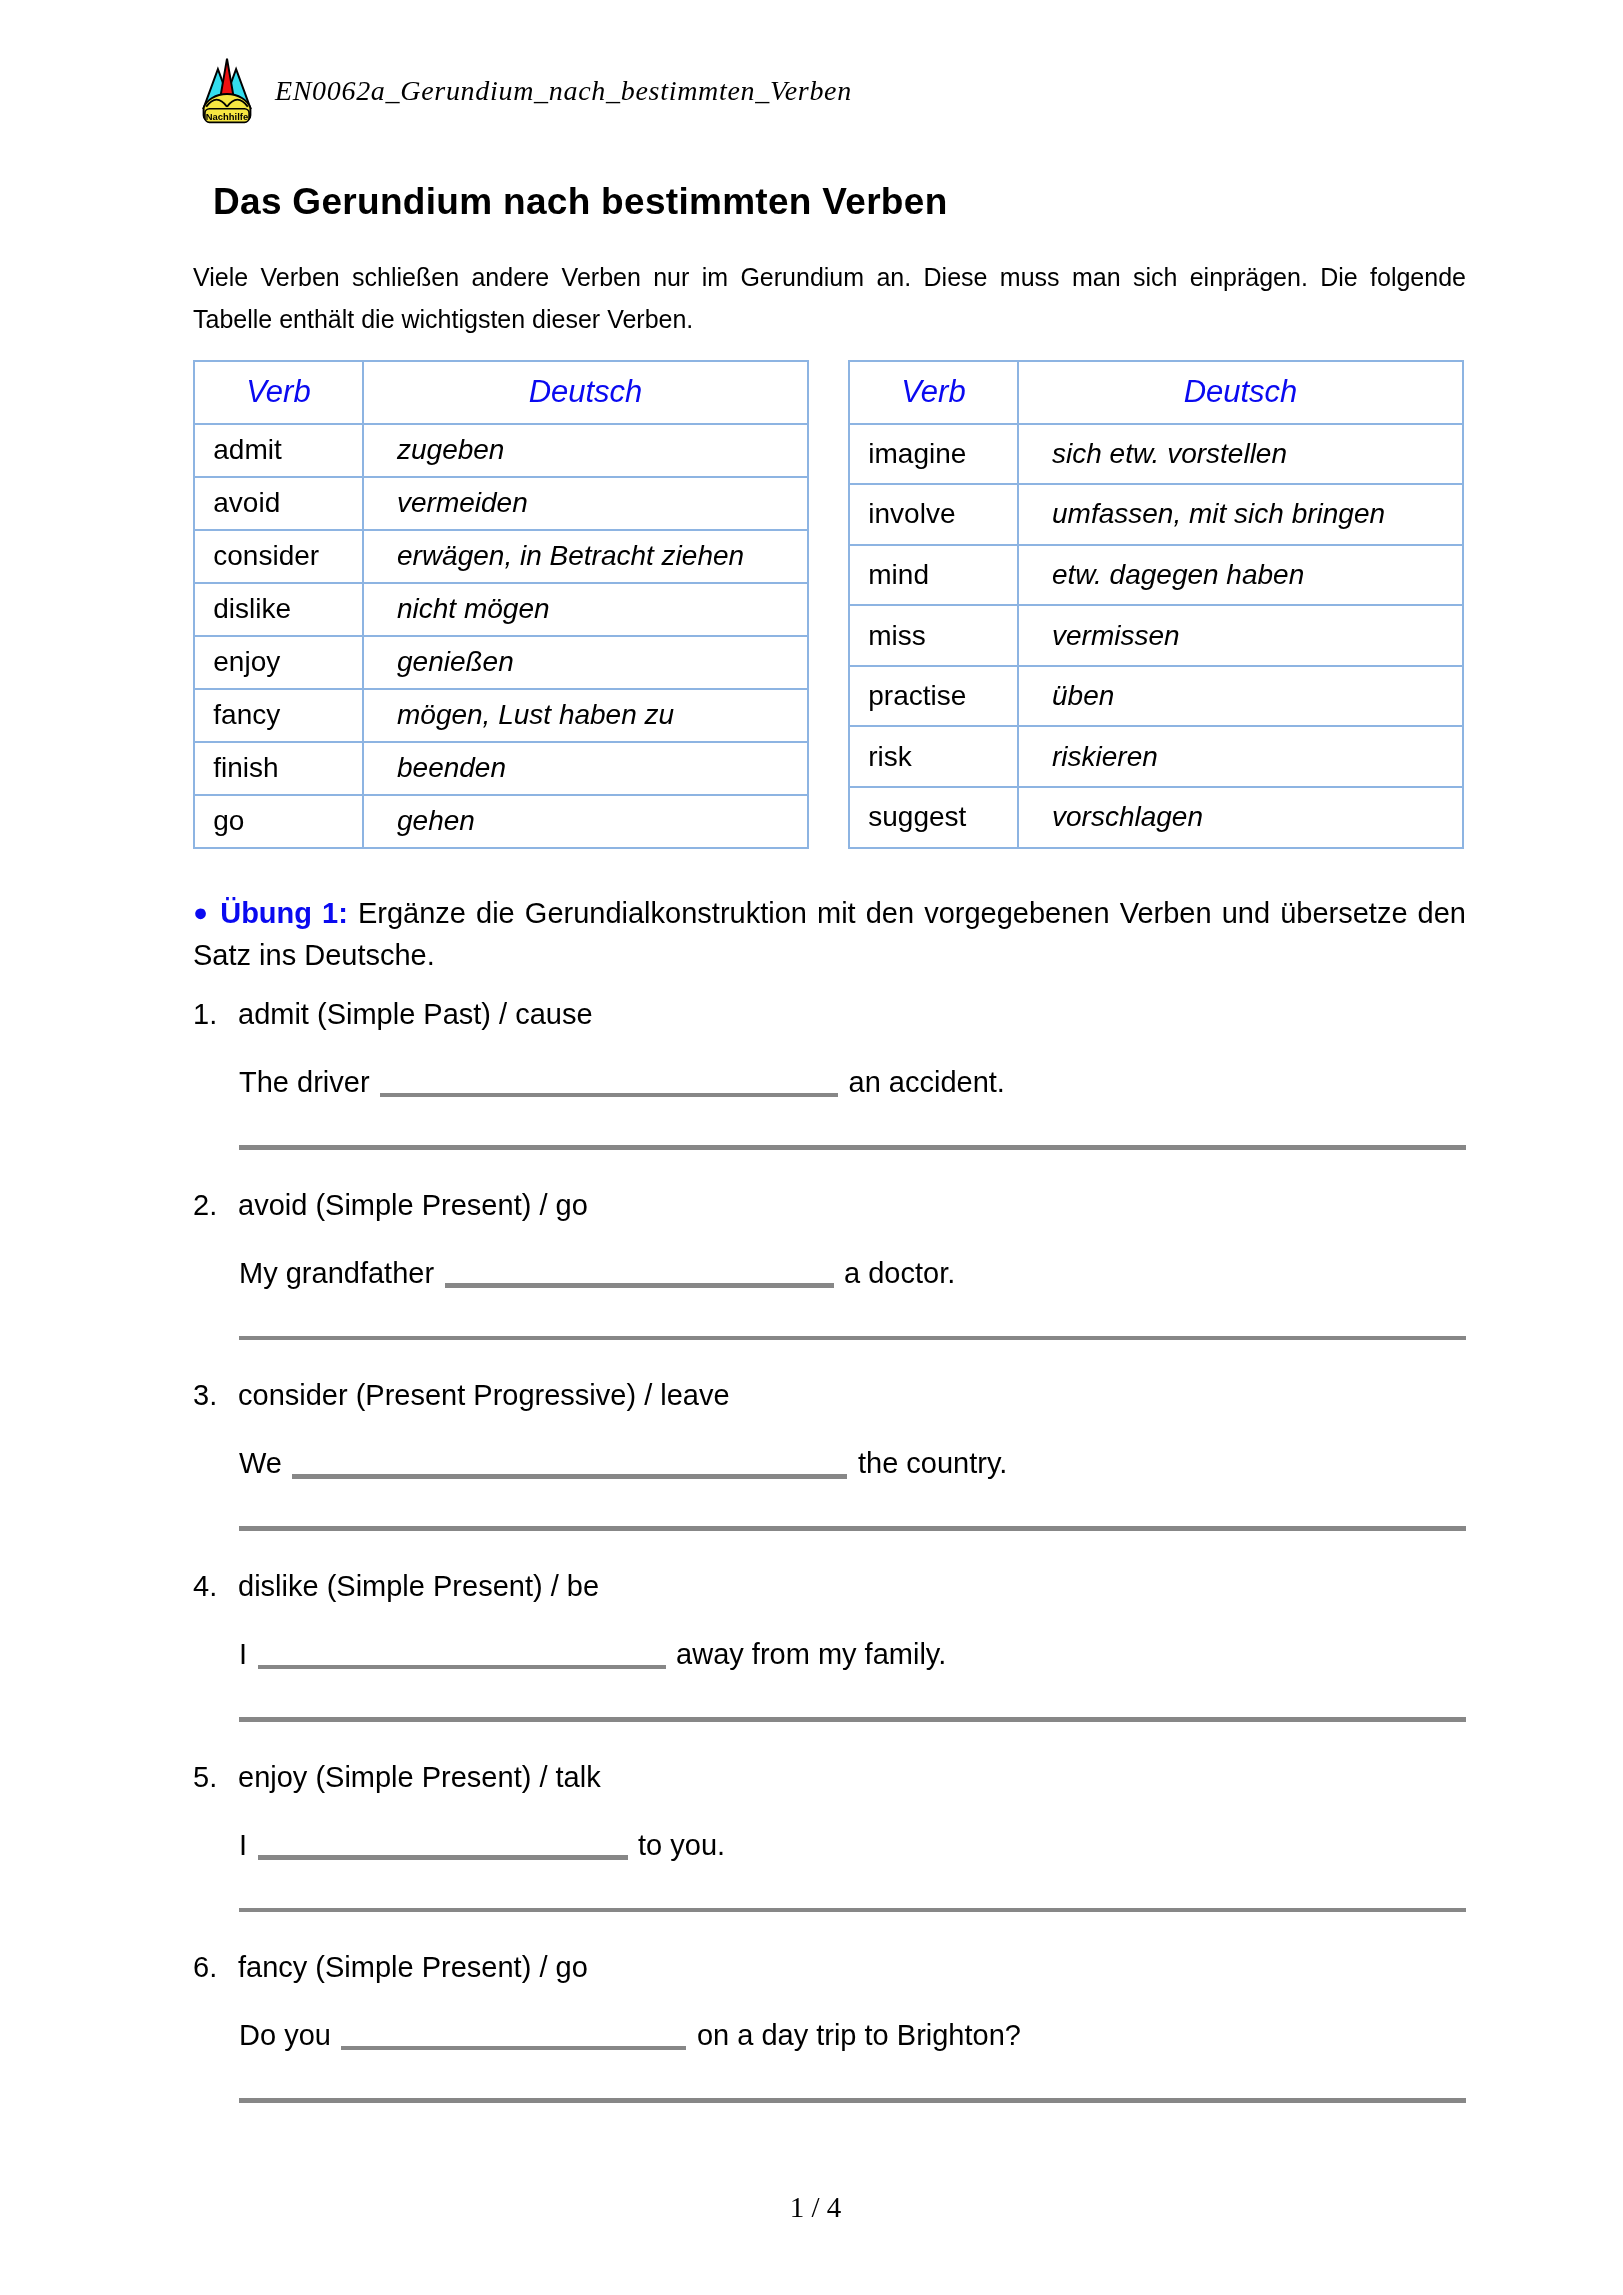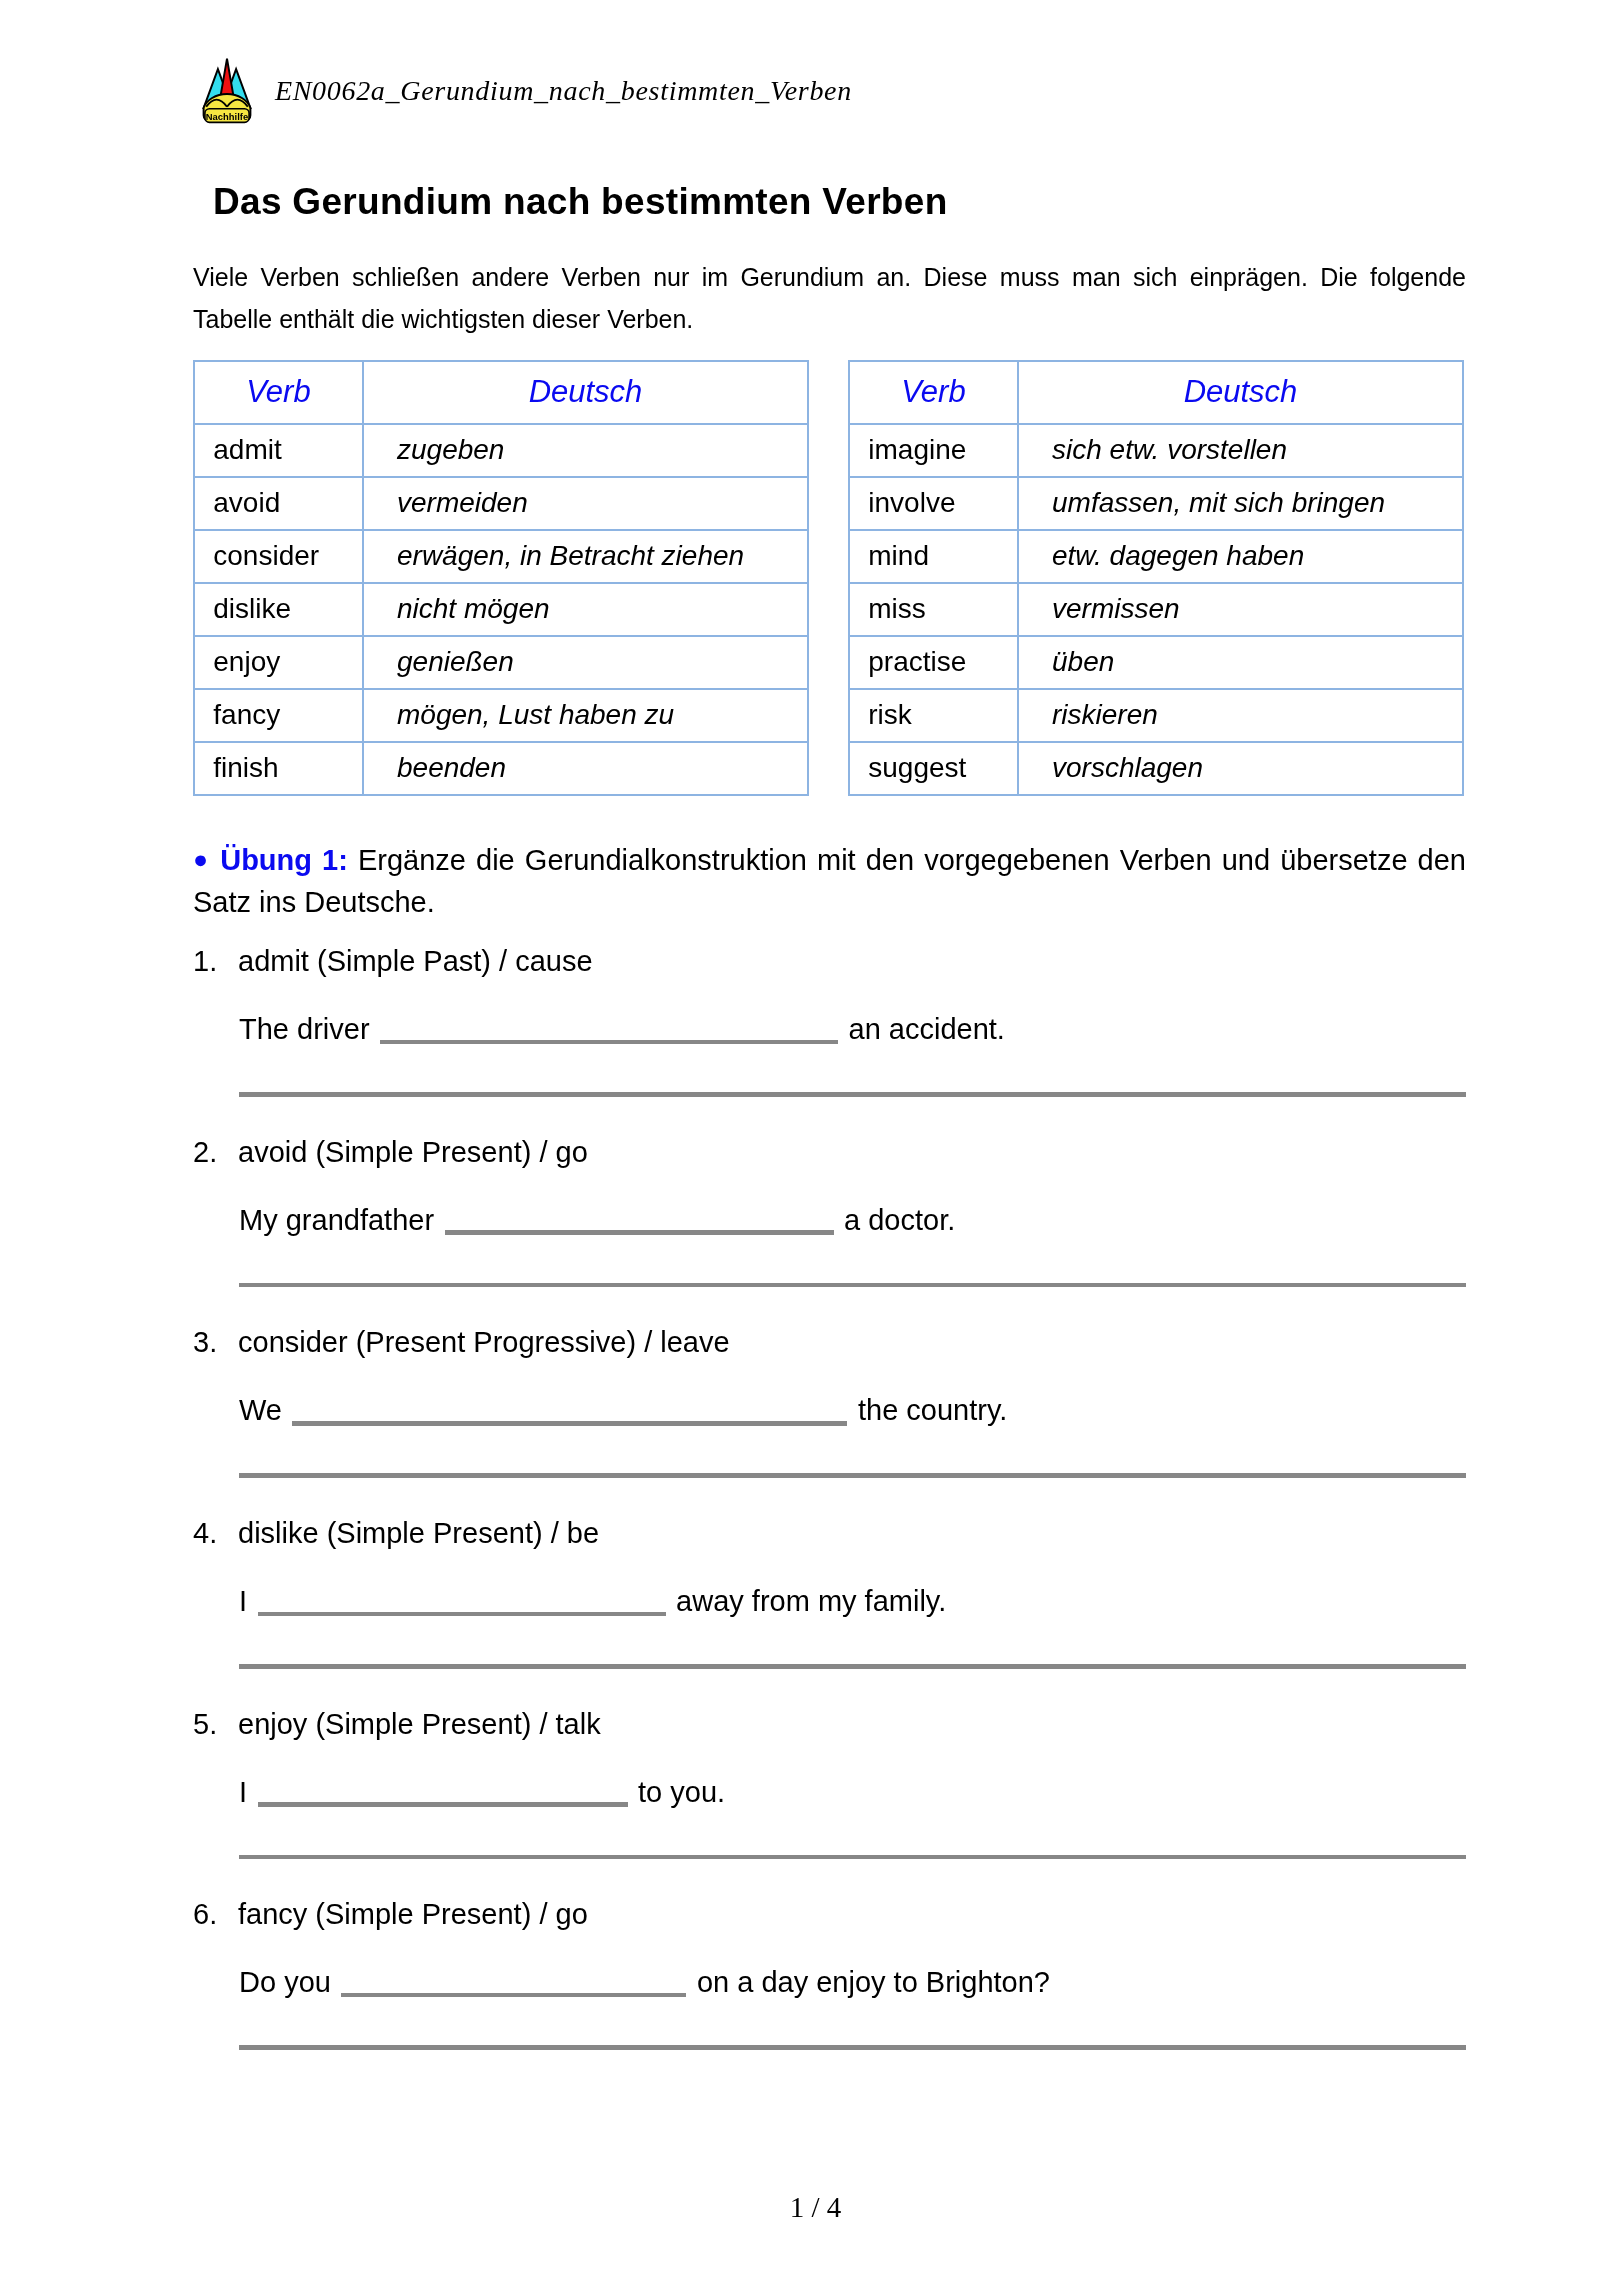--- a/index.html
+++ b/index.html
@@ -112,20 +112,24 @@
             <td class="german">genießen</td>
           </tr>
           <tr>
             <td class="verb">fancy</td>
             <td class="german">mögen, Lust haben zu</td>
           </tr>
           <tr>
             <td class="verb">finish</td>
             <td class="german">beenden</td>
           </tr>
+          <tr>
+            <td class="verb">go</td>
+            <td class="german">gehen</td>
+          </tr>
         </tbody>
     </table>
     <table class="vocab">
       <colgroup>
           <col class="c-verb">
           <col>
         </colgroup>
       <thead>
         <tr>
           <th>Verb</th>
@@ -206,21 +210,21 @@
           <span class="ex-prompt">enjoy (Simple Present) / talk</span>
         </div>
         <div class="ex-sentence"><span>I</span><span class="blank" style="width: 370px;"></span><span>to you.</span></div>
         <div class="ex-line"></div>
       </div>
       <div class="ex-item">
         <div class="ex-head">
           <span class="ex-num">6.</span>
           <span class="ex-prompt">fancy (Simple Present) / go</span>
         </div>
-        <div class="ex-sentence"><span>Do you</span><span class="blank" style="width: 345px;"></span><span>on a day enjoy to Brighton?</span></div>
+        <div class="ex-sentence"><span>Do you</span><span class="blank" style="width: 345px;"></span><span>on a day trip to Brighton?</span></div>
         <div class="ex-line"></div>
       </div>
     </div>
 
   <div class="page-footer">1 / 4</div>
 
 </div>
 
 
 </body></html>

